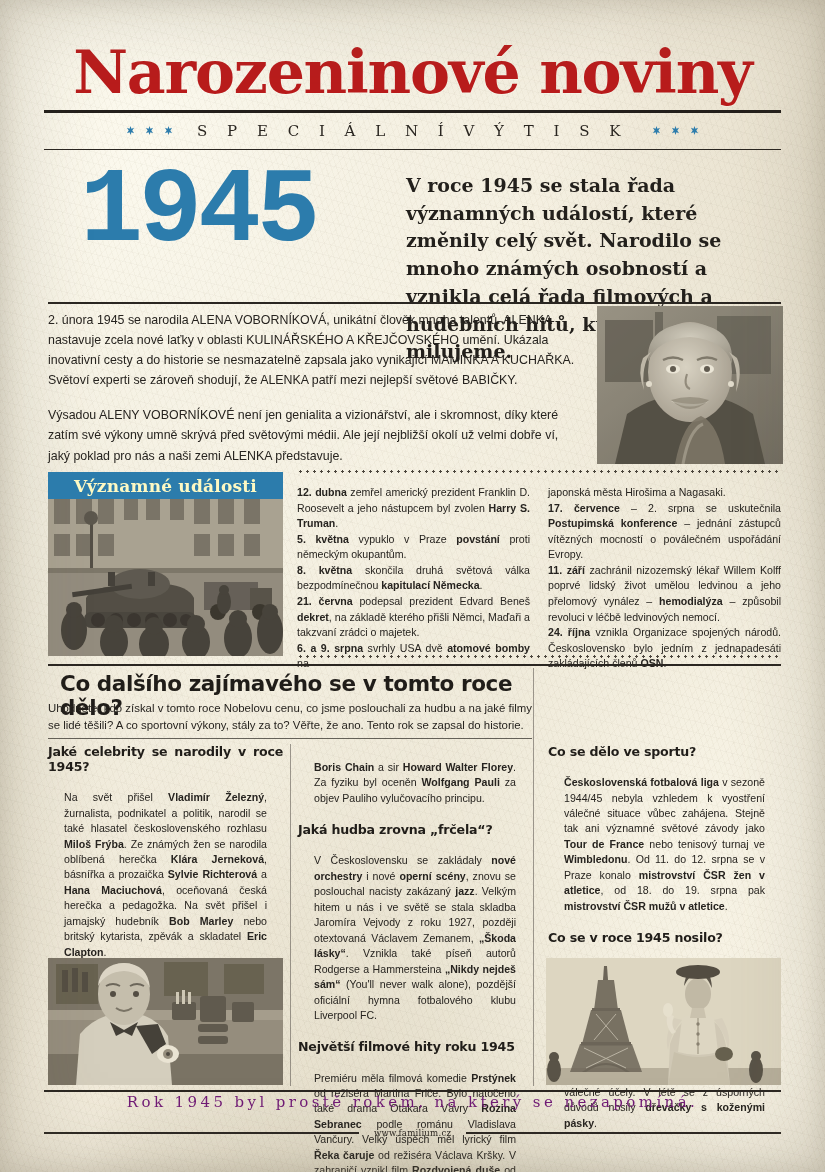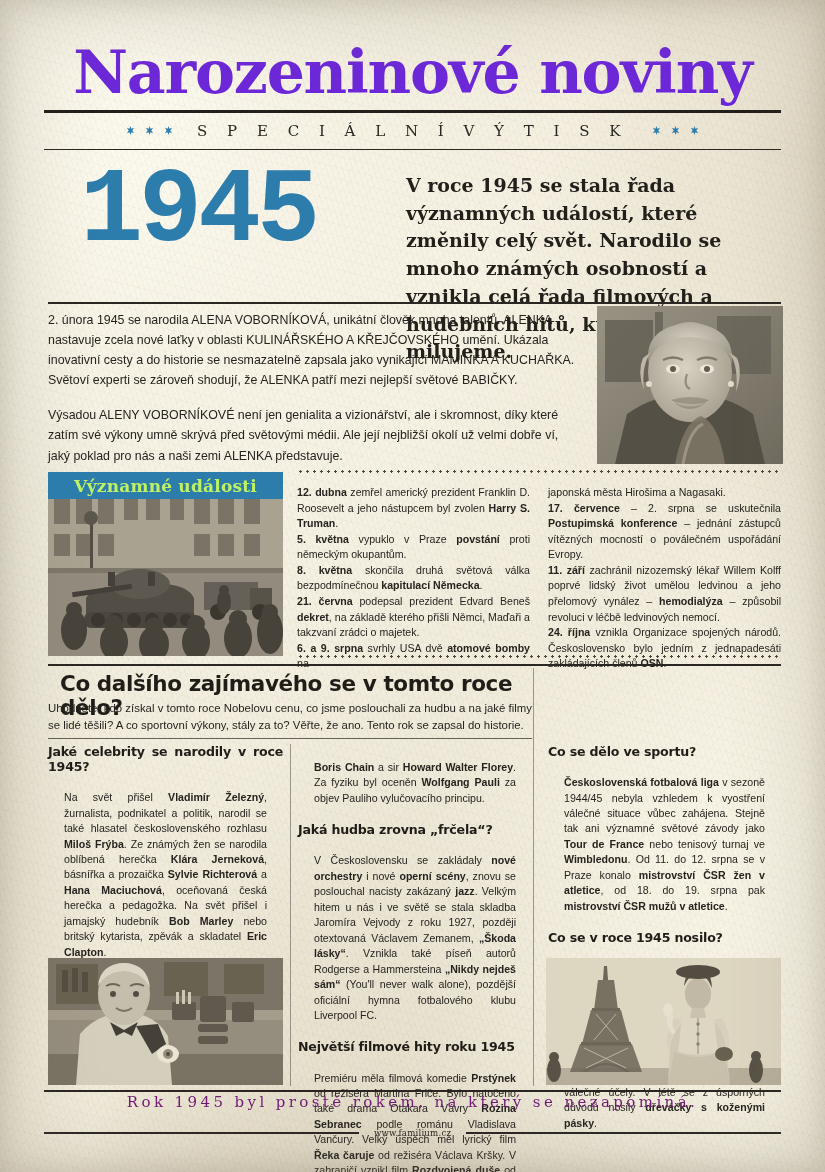--- a/index.html
+++ b/index.html
@@ -32,21 +32,21 @@
     position:absolute;inset:0;pointer-events:none;
     box-shadow:inset 0 0 90px rgba(110,100,78,.30), inset 0 0 26px rgba(120,110,85,.20);
   }
   .sheet{position:absolute;inset:0;}
 
   
   .masthead{position:absolute;left:44px;top:44px;width:737px;text-align:center;}
   .mast-title{
     font-family:"DejaVu Serif", serif;
     font-weight:700;font-size:60px;line-height:.96;
-    letter-spacing:-1.2px;color:#6d28d9;
+    letter-spacing:-1.2px;color:#b91c1c;
     white-space:nowrap;
     text-shadow:0 1px 0 rgba(255,255,250,.35);
   }
   .mast-rule{height:3px;background:#231f1b;margin:8px 0 0 0;}
   .mast-sub{
     display:flex;align-items:center;justify-content:center;gap:10px;
     margin-top:9px;
   }
   .mast-sub .txt{
     font-family:"DejaVu Serif", serif;
@@ -79,21 +79,21 @@
   .portrait{
     position:absolute;left:597px;top:306px;width:186px;height:158px;
     overflow:hidden;border:0;
   }
 
   
   .events{position:absolute;left:48px;top:472px;width:733px;height:184px;}
   .ev-photo{position:absolute;left:0;top:0;width:235px;height:184px;overflow:hidden;}
   .ev-banner{
     position:absolute;left:0;top:0;width:235px;height:27px;
-    background:#2c7cac;color:#bef264;
+    background:#2c7cac;color:#fef9c3;
     font-family:"DejaVu Serif", serif;font-weight:700;font-size:17px;
     display:flex;align-items:center;justify-content:center;z-index:3;
     letter-spacing:.2px;
   }
   .ev-col{position:absolute;top:13px;width:228px;font-size:10.6px;line-height:1.47;color:#26231f;text-align:justify;}
   .ev-col.c1{left:249px;width:233px;}
   .ev-col.c2{left:500px;width:233px;}
   .ev-col b{font-weight:700;}
   .dotline{position:absolute;height:3px;background-image:radial-gradient(circle, #4a443b 1.1px, rgba(0,0,0,0) 1.3px);background-size:7px 3px;background-repeat:repeat-x;}
 

